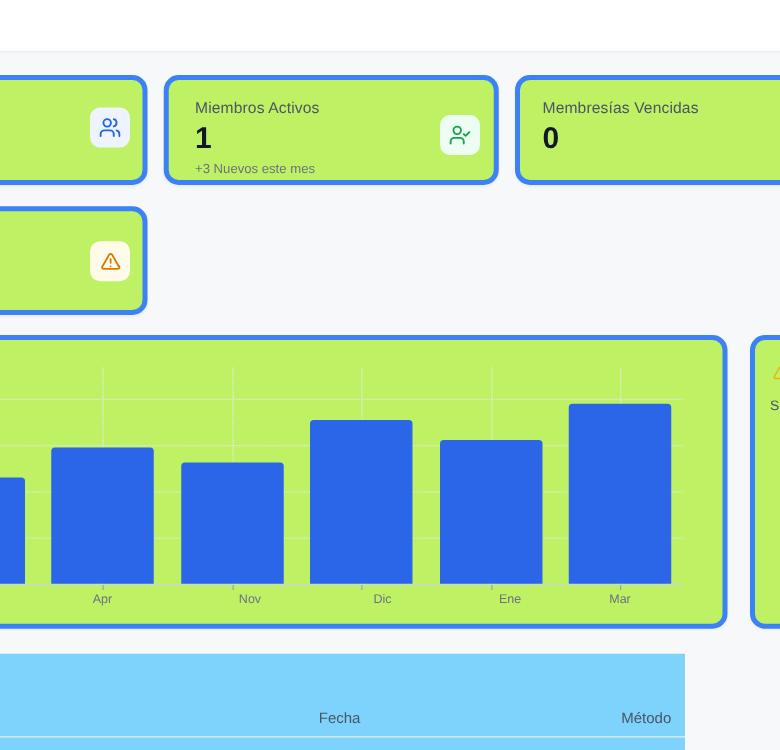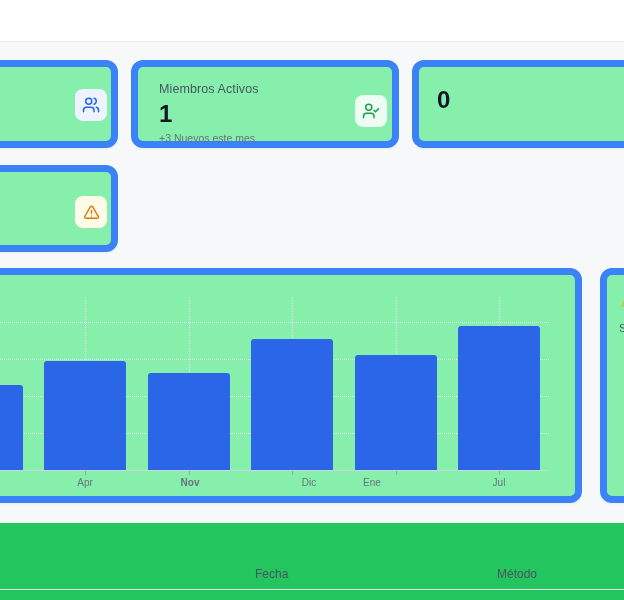--- a/index.html
+++ b/index.html
@@ -1,20 +1,20 @@
 <!DOCTYPE html>
 <html><head>
 <meta charset="utf-8">
 <style>
   html,body{margin:0;padding:0;}
   .page{position:relative;width:624px;height:600px;background:#f7f8fa;overflow:hidden;
         font-family:"Liberation Sans",sans-serif;}
   .topbar{position:absolute;left:0;top:0;width:100%;height:42px;background:#fff;
           border-bottom:1px solid #e8eaed;box-sizing:border-box;}
-  .card{position:absolute;background:#86efac;border:7px solid #3b82f6;border-radius:12px;
+  .card{position:absolute;background:#bef264;border:4px solid #3b82f6;border-radius:12px;
         box-shadow:0 1px 2px rgba(16,24,40,.05);box-sizing:border-box;}
   .card-members-total{left:-150px;top:60px;width:268px;height:88px;}
   .card-members-active{left:131px;top:60px;width:268px;height:88px;}
   .card-memberships-expired{left:412px;top:60px;width:268px;height:88px;}
   .card-warning{left:-150px;top:165px;width:268px;height:87px;}
   .card-chart{left:-80px;top:268px;width:662px;height:235px;}
   .card-alerts{left:600px;top:268px;width:268px;height:235px;}
 
   .stat-body{position:absolute;left:21px;top:15px;}
   .stat-title{font-size:12.5px;color:#4b5563;letter-spacing:.1px;}
@@ -35,21 +35,21 @@
   .vgrid{position:absolute;top:22px;width:0;border-left:1px dotted #e9ebee;}
   .axis{position:absolute;left:0;top:195px;width:622px;height:0;border-top:1px solid #cfd4da;}
   .bar{position:absolute;border-radius:3px 3px 0 0;}
   .tick{position:absolute;top:196px;width:1px;height:4px;background:#9ca3af;}
   .xlabel{position:absolute;top:202px;width:60px;margin-left:-30px;text-align:center;
           font-size:10px;color:#6b7280;}
 
   .alerts-icon{position:absolute;left:14px;top:20px;color:#eab308;}
   .alerts-text{position:absolute;left:12px;top:47px;font-size:11px;color:#4b5563;white-space:nowrap;}
 
-  .bottom-section{position:absolute;left:0;top:523px;width:624px;height:77px;background:#22c55e;}
+  .bottom-section{position:absolute;left:0;top:523px;width:548px;height:77px;background:#7dd3fc;}
   .table-divider{position:absolute;left:0;top:66px;width:100%;height:0;border-top:1px solid #e9ebee;}
   .th{position:absolute;top:44px;font-size:12px;color:#4b5563;font-weight:500;}
   .th-fecha{left:255px;}
   .th-metodo{left:497px;}
   svg{display:block;}
 </style>
 </head>
 <body>
 
 <div class="page">
@@ -81,20 +81,21 @@
           <path d="M16 21v-2a4 4 0 0 0-4-4H6a4 4 0 0 0-4 4v2"></path>
           <circle cx="9" cy="7" r="4"></circle>
           <polyline points="16 11 18 13 22 9"></polyline>
         </svg>
       </span>
     </div>
   </section>
 
   <section class="card card-memberships-expired">
     <div class="stat-body" style="left:18px;">
+      <div class="stat-title">Membresías Vencidas</div>
       <div class="stat-value">0</div>
     </div>
   </section>
 
   <section class="card card-warning">
     <div class="icon-badge icon-amber badge-warning">
       <span>
         <svg width="17" height="17" viewBox="0 0 24 24" fill="none" stroke="currentColor" stroke-width="2" stroke-linecap="round" stroke-linejoin="round">
           <path d="m21.73 18-8-14a2 2 0 0 0-3.46 0l-8 14A2 2 0 0 0 4 20h16a2 2 0 0 0 1.73-3Z"></path>
           <path d="M12 9v4"></path>
@@ -112,33 +113,33 @@
         <div class="hgrid" style="top: 84px;"></div>
         <div class="hgrid" style="top: 47px;"></div>
         <div class="bar" style="left: 13.5px; top: 109.53px; width: 82px; height: 85.47px; background: rgb(44, 102, 232);"></div>
         <div class="vgrid" style="left: 158px; height: 173px;"></div>
         <div class="bar" style="left: 117px; top: 85.85px; width: 82px; height: 109.15px; background: rgb(44, 102, 232);"></div>
         <div class="tick" style="left: 158px;"></div>
         <div class="xlabel" style="left: 158px;">Apr</div>
         <div class="vgrid" style="left: 261.5px; height: 173px;"></div>
         <div class="bar" style="left: 220.5px; top: 98.06px; width: 82px; height: 96.94px; background: rgb(44, 102, 232);"></div>
         <div class="tick" style="left: 261.5px;"></div>
-        <div class="xlabel" style="left: 263px; font-weight: bold;">Nov</div>
+        <div class="xlabel" style="left: 276px;">Nov</div>
         <div class="vgrid" style="left: 365px; height: 173px;"></div>
         <div class="bar" style="left: 324px; top: 64.39px; width: 82px; height: 130.61px; background: rgb(44, 102, 232);"></div>
         <div class="tick" style="left: 365px;"></div>
         <div class="xlabel" style="left: 382px;">Dic</div>
         <div class="vgrid" style="left: 468.5px; height: 173px;"></div>
         <div class="bar" style="left: 427.5px; top: 79.56px; width: 82px; height: 115.44px; background: rgb(44, 102, 232);"></div>
         <div class="tick" style="left: 468.5px;"></div>
-        <div class="xlabel" style="left: 445px;">Ene</div>
+        <div class="xlabel" style="left: 463px; text-align: right;">Ene</div>
         <div class="vgrid" style="left: 572px; height: 173px;"></div>
         <div class="bar" style="left: 531px; top: 50.7px; width: 82px; height: 144.3px; background: rgb(44, 102, 232);"></div>
         <div class="tick" style="left: 572px;"></div>
-        <div class="xlabel" style="left: 572px;">Jul</div>
+        <div class="xlabel" style="left: 572px;">Mar</div>
       </div>
   </section>
 
   <section class="card card-alerts">
     <div class="alerts-icon">
       <svg width="13" height="13" viewBox="0 0 24 24" fill="none" stroke="currentColor" stroke-width="2" stroke-linecap="round" stroke-linejoin="round">
         <path d="m21.73 18-8-14a2 2 0 0 0-3.46 0l-8 14A2 2 0 0 0 4 20h16a2 2 0 0 0 1.73-3Z"></path>
         <path d="M12 9v4"></path>
           <path d="M12 17h.01"></path>
       </svg>

